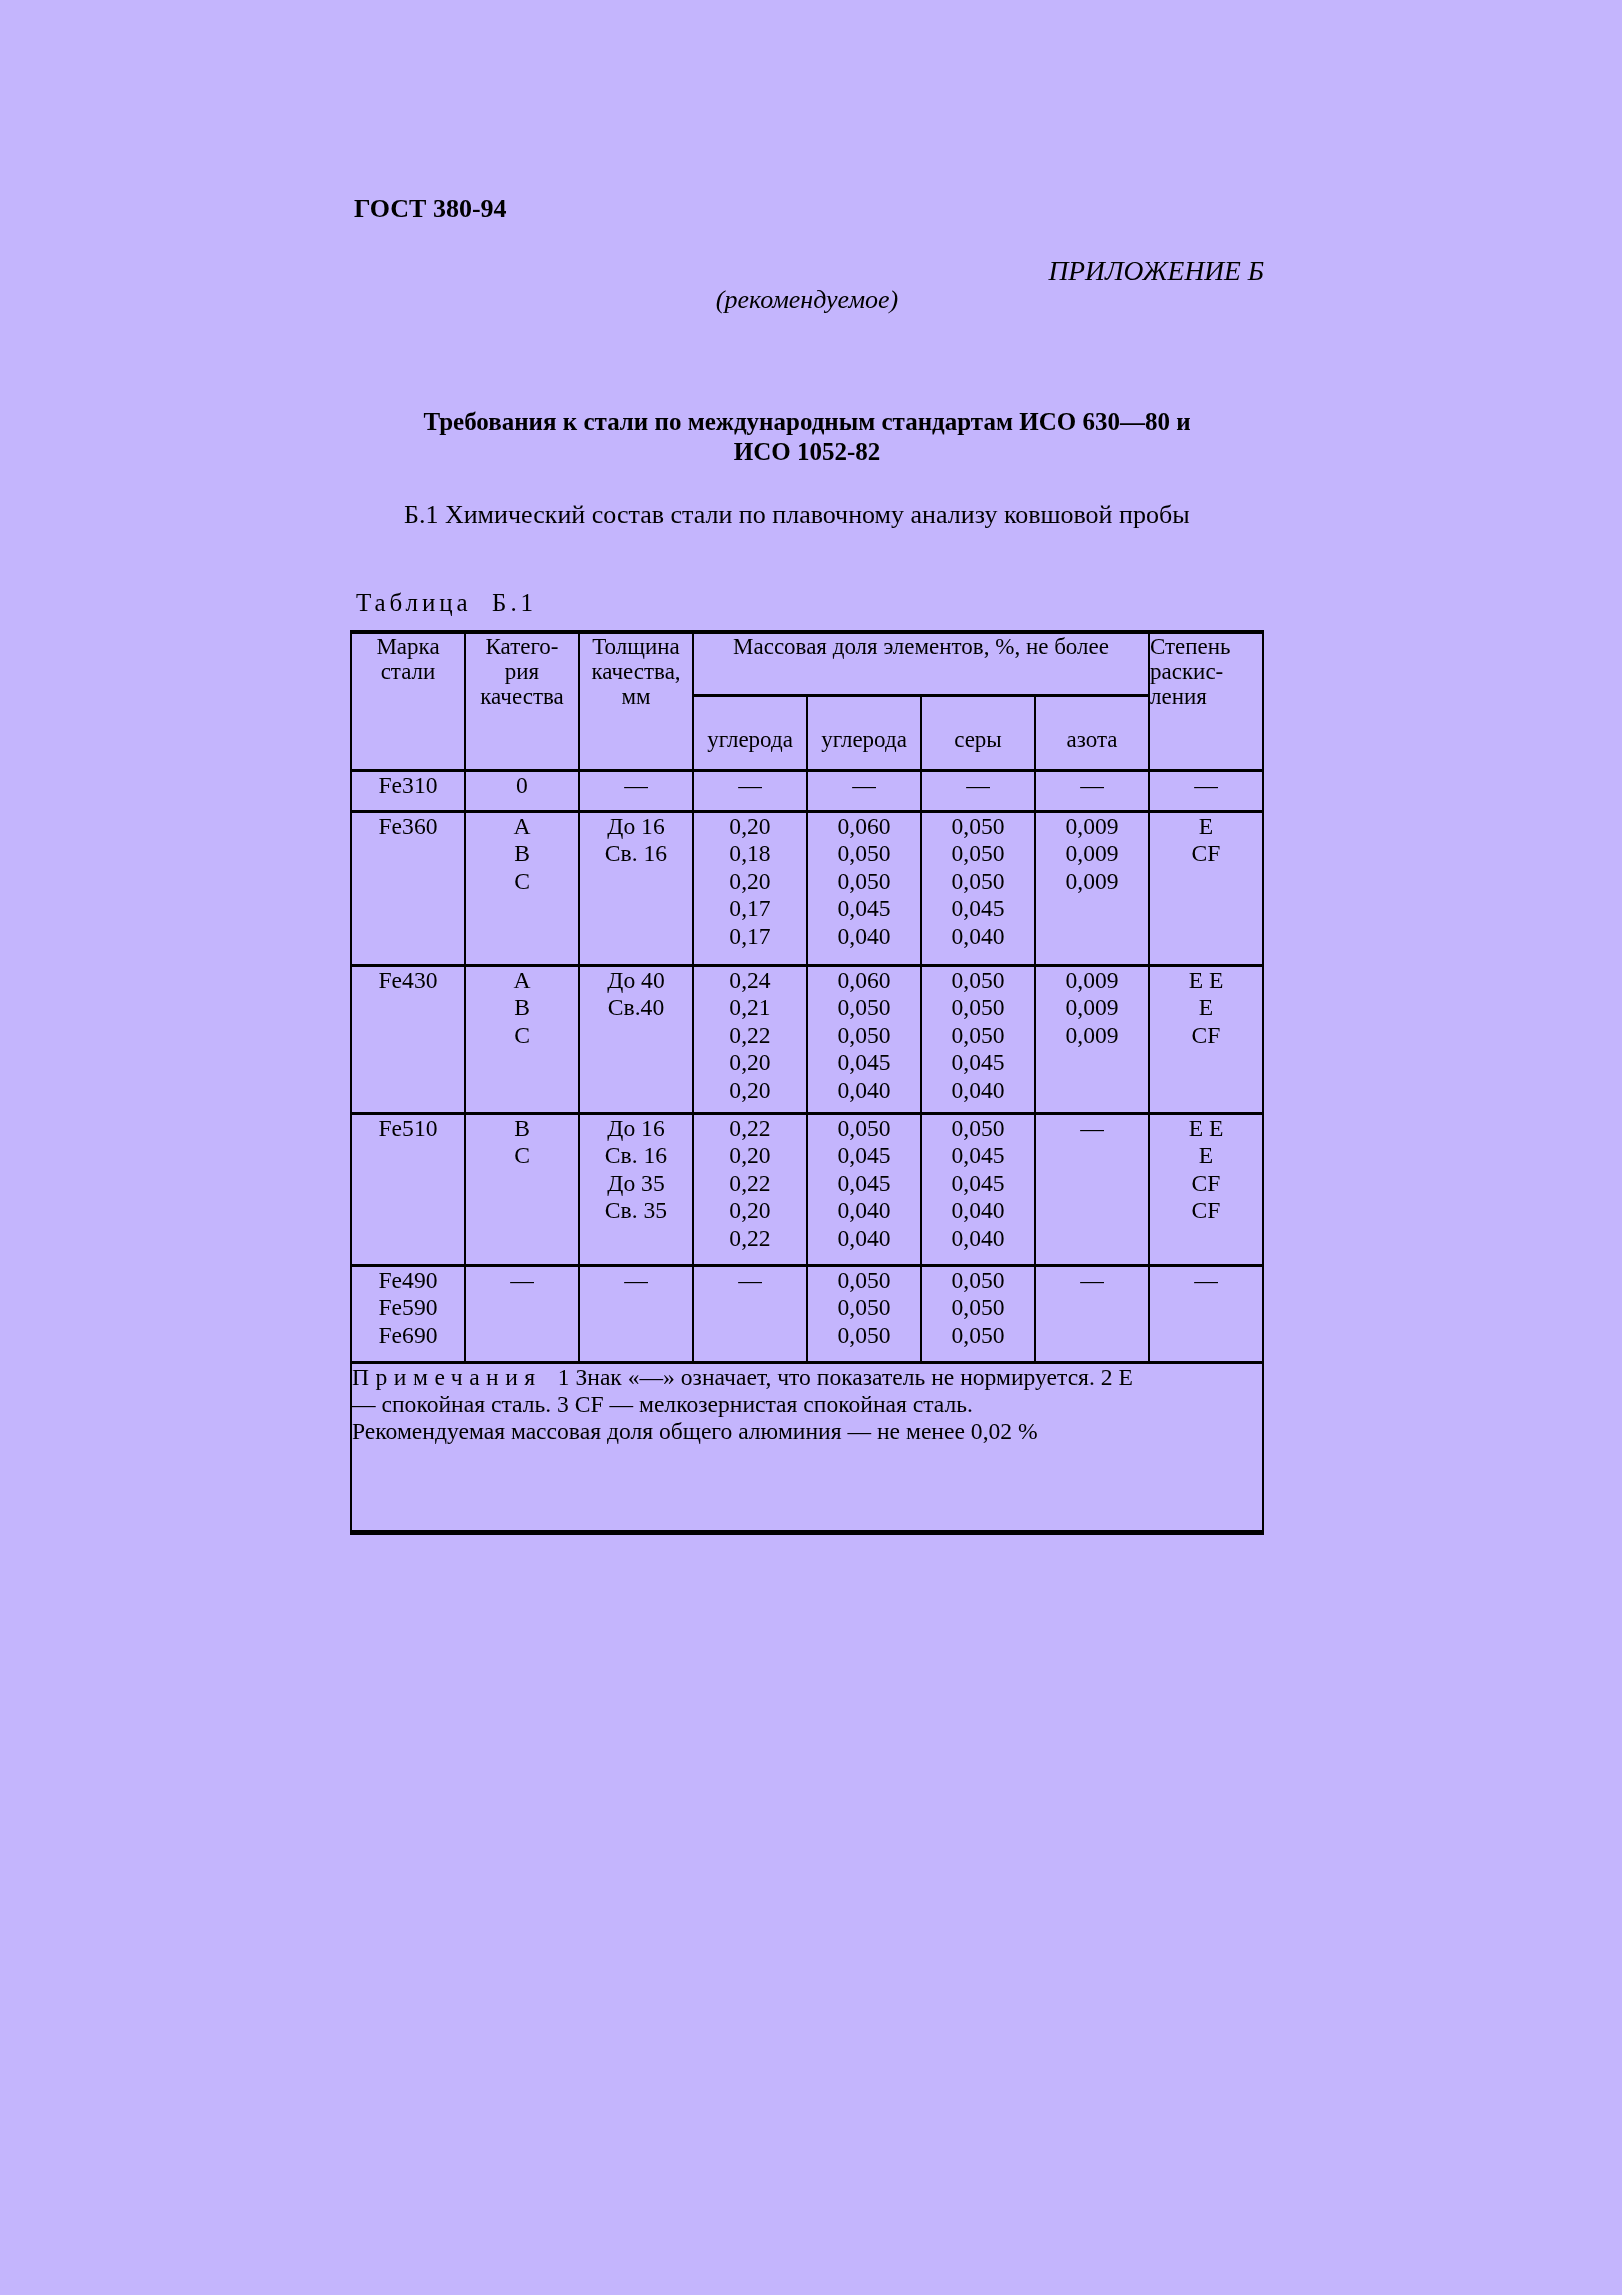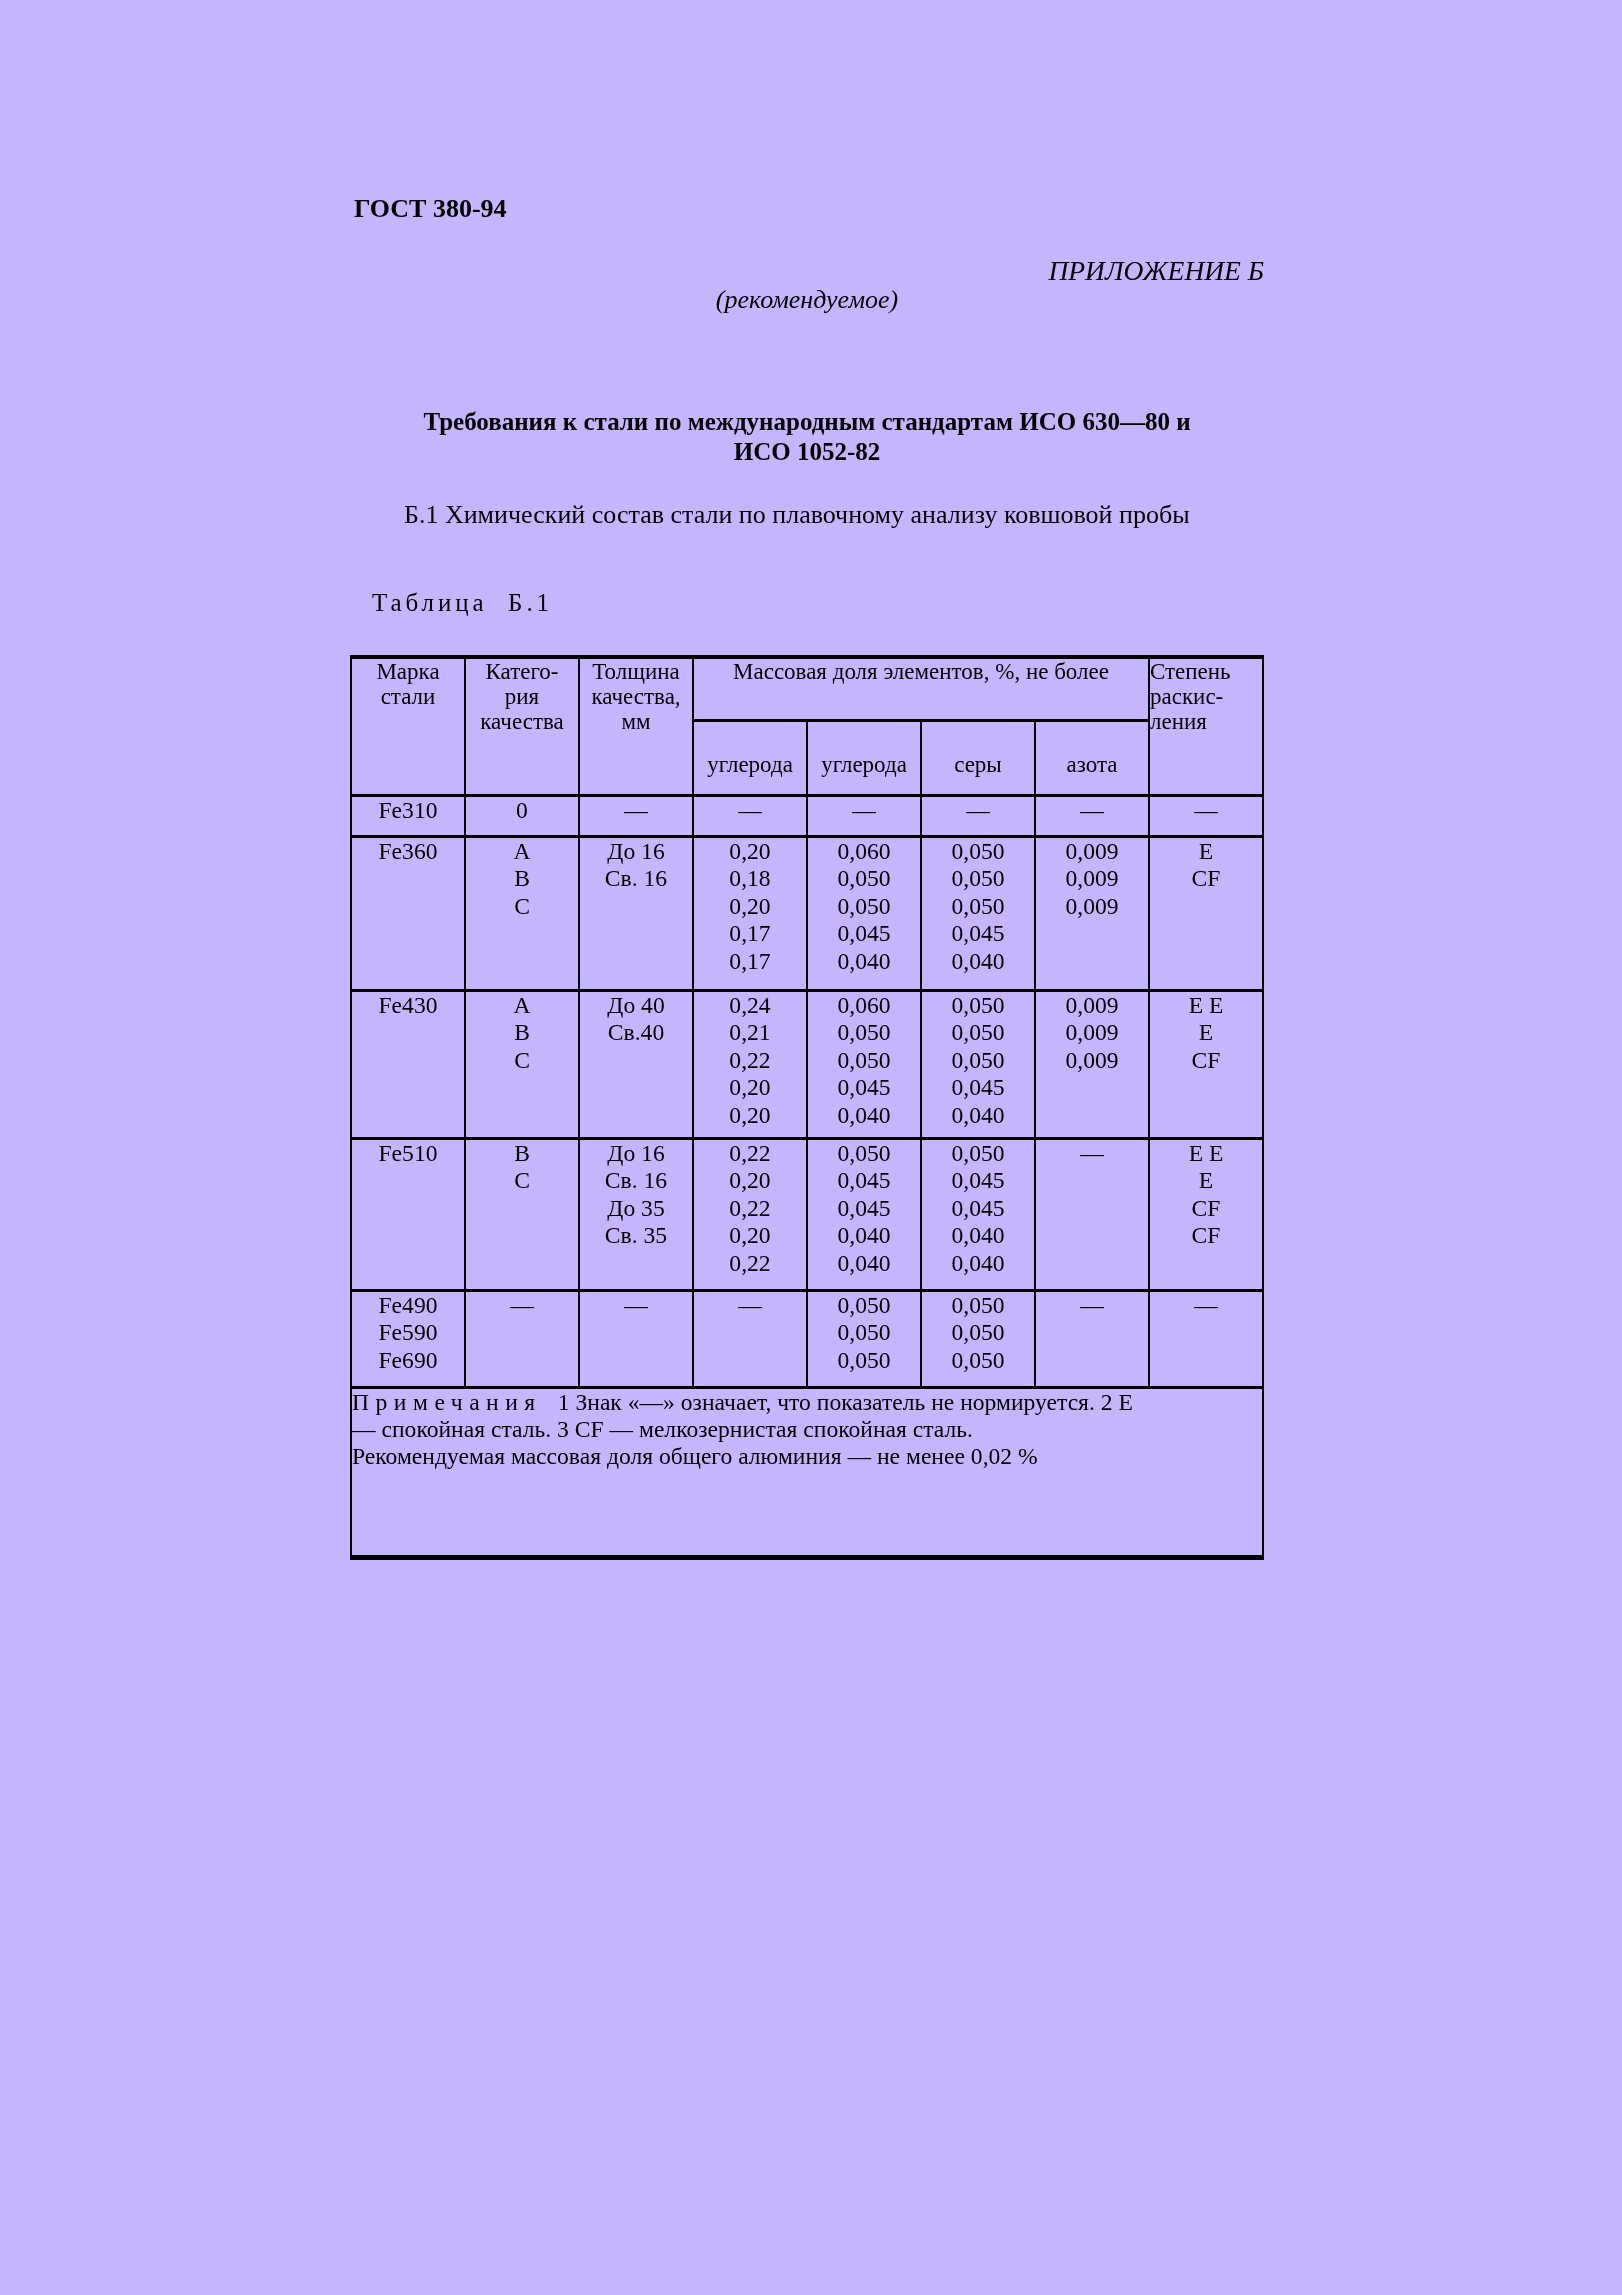--- a/index.html
+++ b/index.html
@@ -65,29 +65,29 @@
     top: 500px;
     left: 0;
     width: 100%;
     font-size: 26px;
     line-height: 29px;
   }
   .para .ln:first-child { padding-left: 54px; }
   .table-label {
     position: absolute;
     top: 589px;
-    left: 22px;
+    left: 6px;
     font-size: 25px;
     letter-spacing: 3.9px;
     word-spacing: 10.5px;
     white-space: nowrap;
   }
   table.gost {
     position: absolute;
-    top: 655px;
+    top: 630px;
     left: 0;
     width: 914px;
     border-collapse: collapse;
     table-layout: fixed;
     border: 2px solid #000;
     border-top-width: 4.6px;
     border-bottom-width: 5.9px;
   }
   table.gost th, table.gost td {
     border: 2px solid #000;

